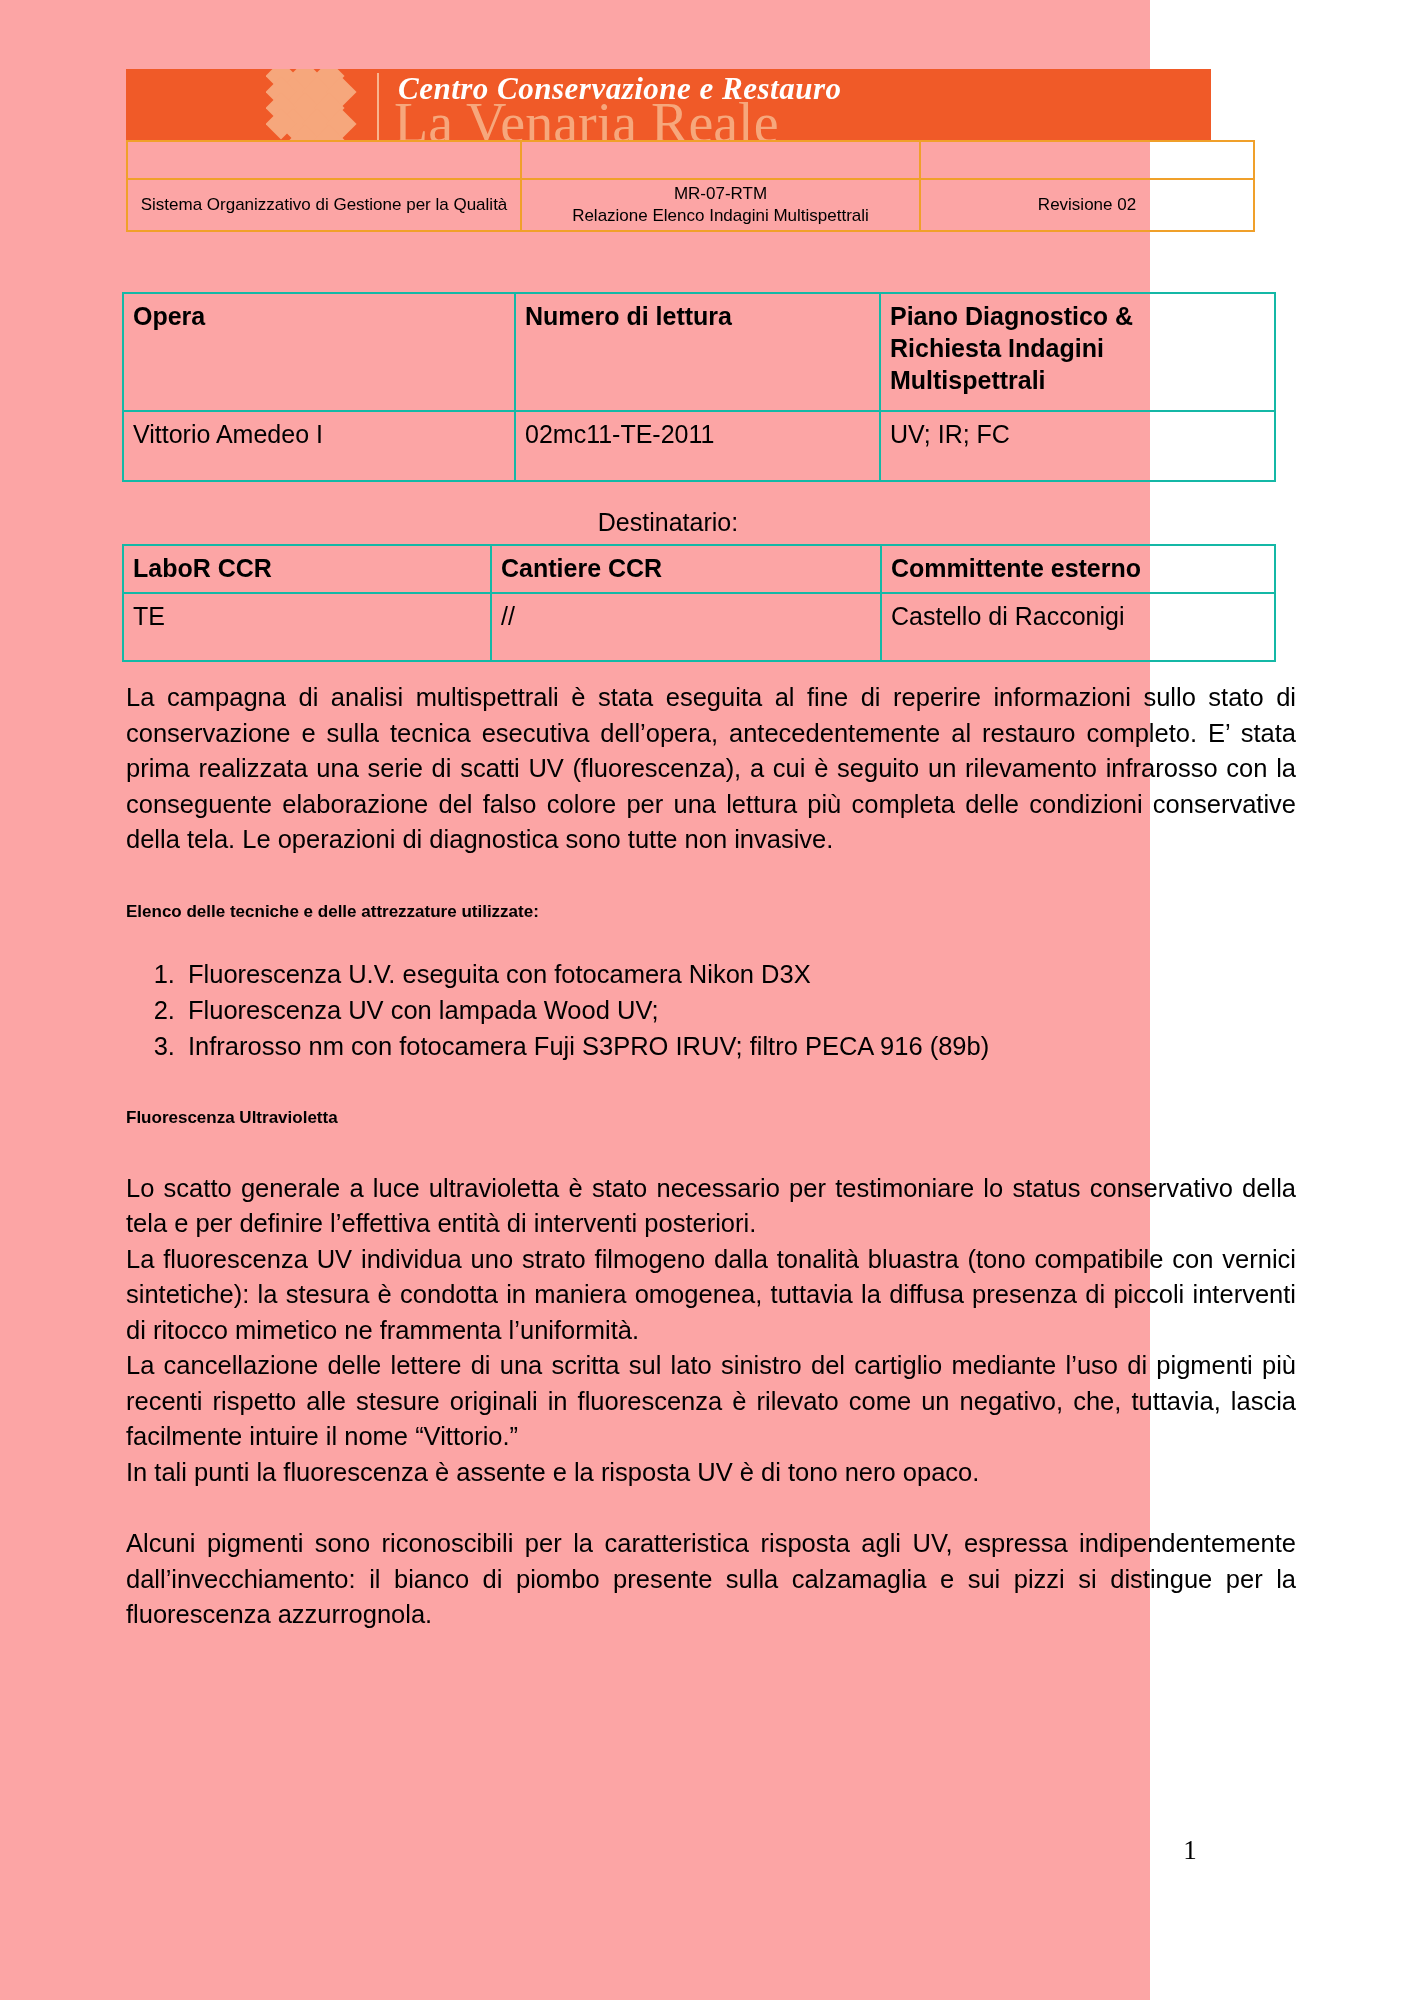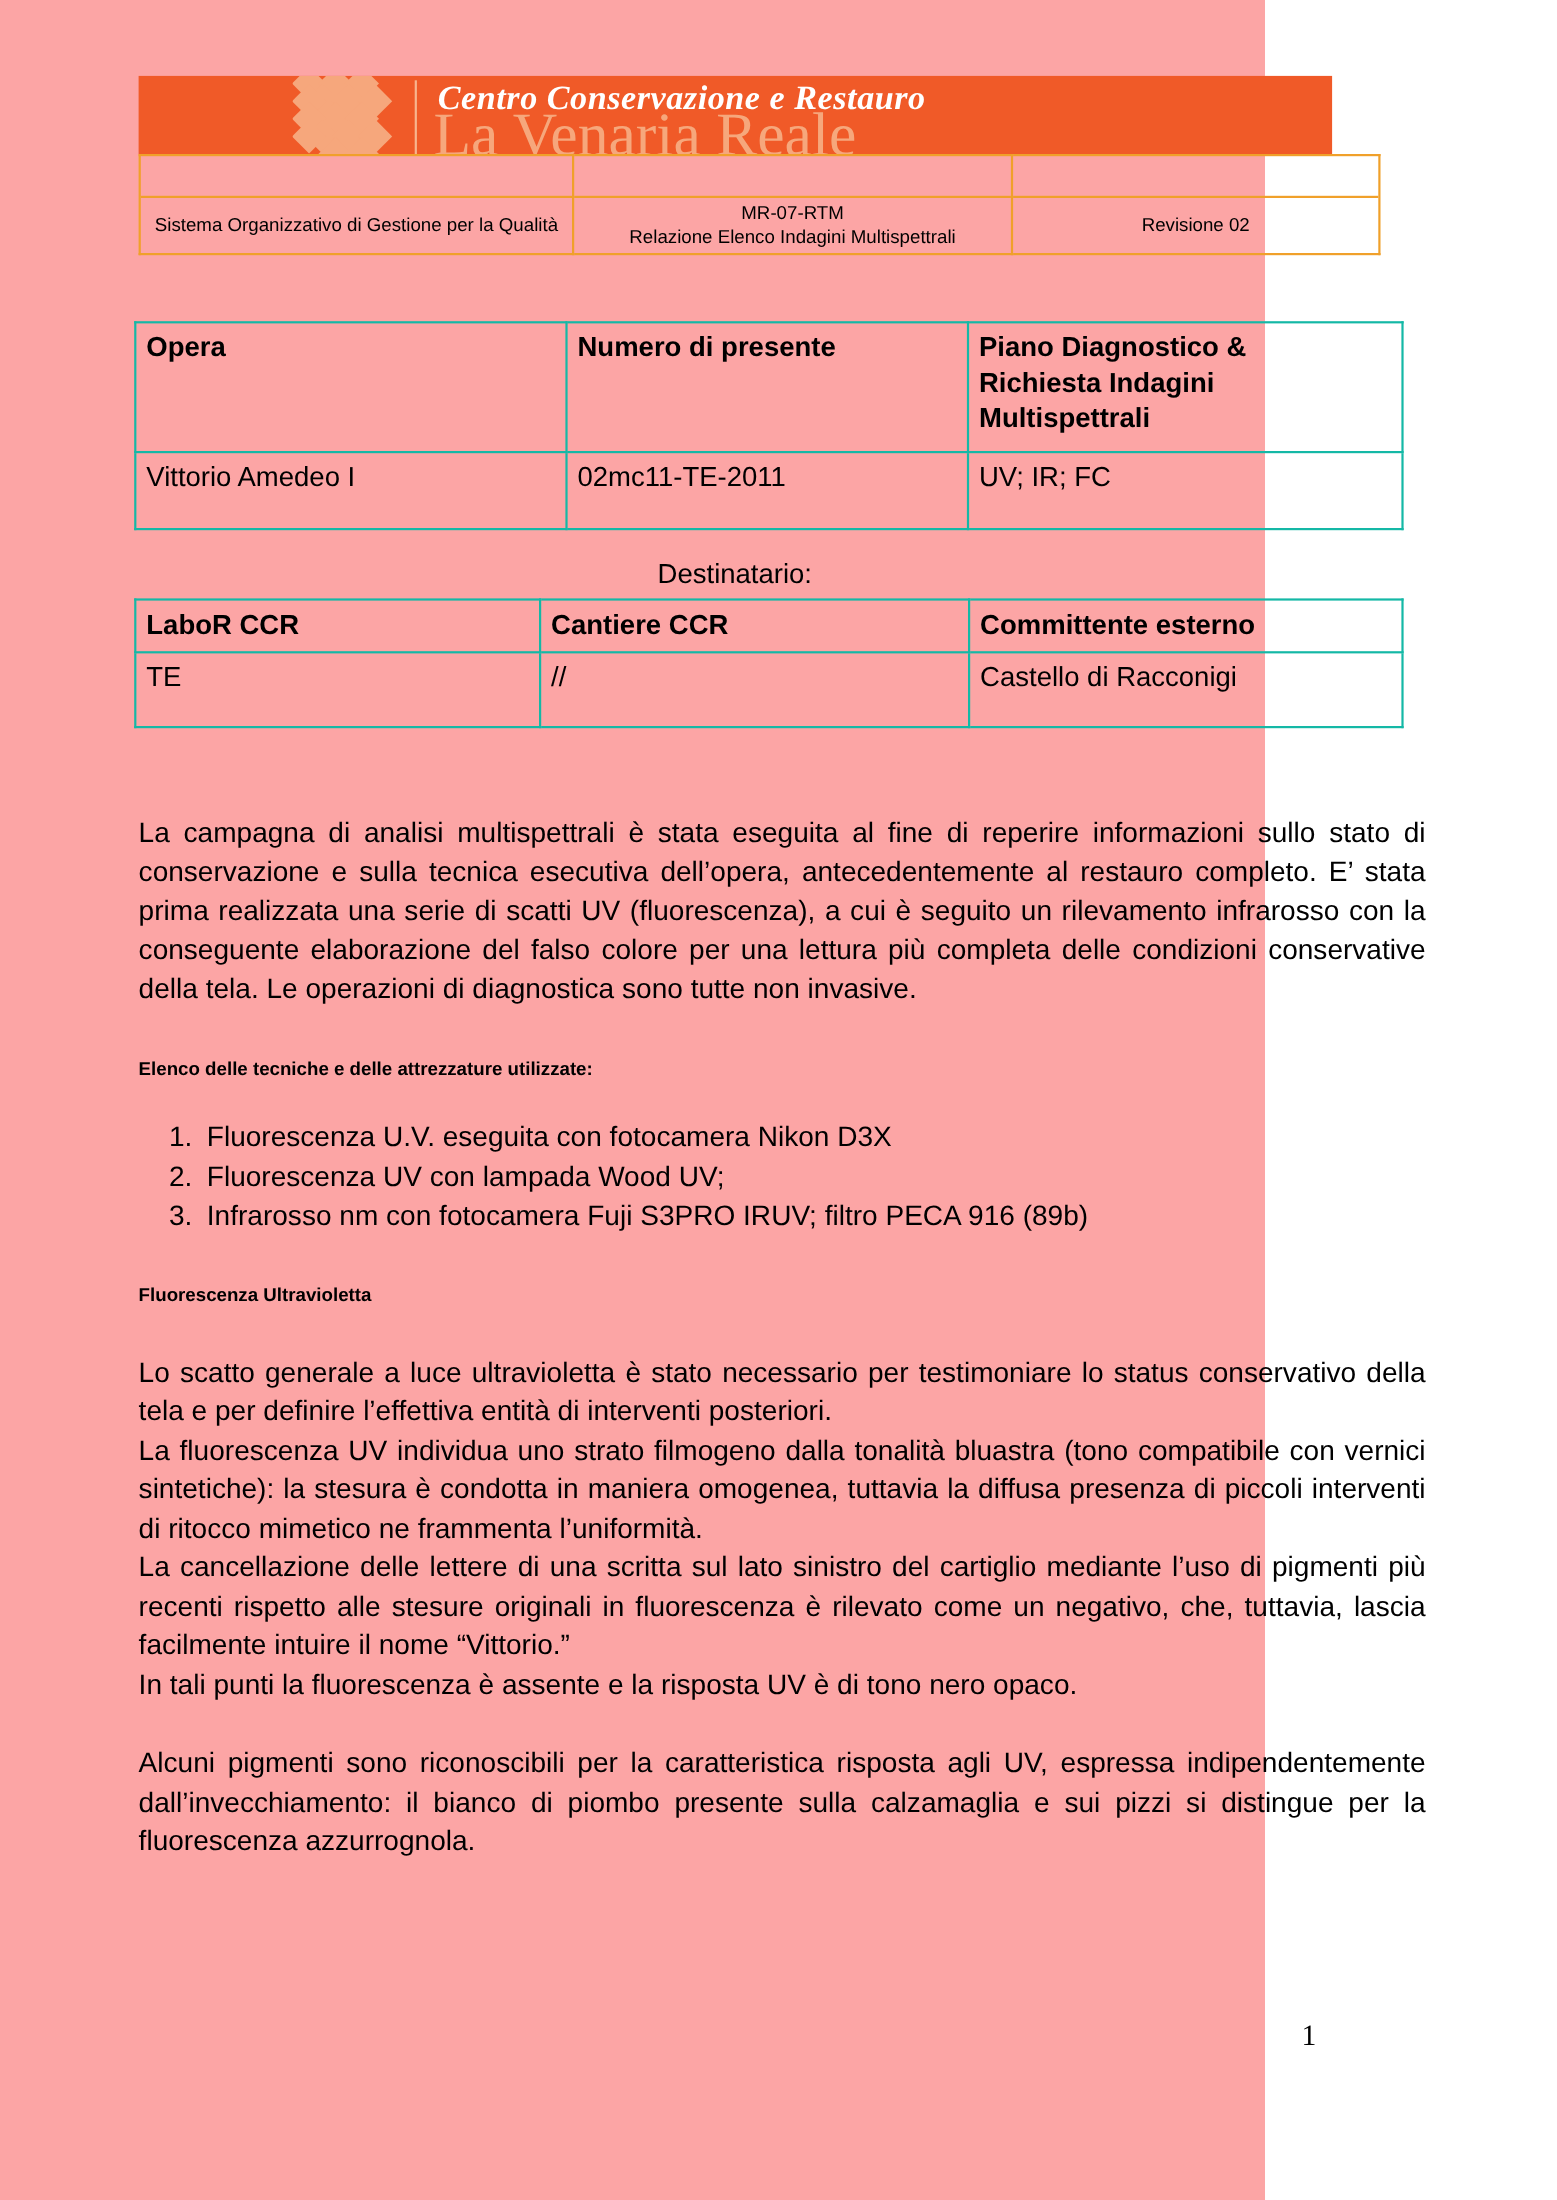--- a/index.html
+++ b/index.html
@@ -135,21 +135,21 @@
   #dest-table .c1 { width: 348px; }
   #dest-table .c2 { width: 370px; border-radius: 16px; }
   #dest-table .c3 { width: 374px; }
   #dest-table tr.head td { height: 34px; }
   #dest-table tr.body td { height: 54px; }
 
   
   .body-area {
     position: absolute;
     left: 126px;
-    top: 740px;
+    top: 680px;
     width: 1170px;
   }
   p.para {
     margin: 0;
     font-size: 25.5px;
     line-height: 35.5px;
     text-align: justify;
     text-justify: inter-word;
   }
   p.para.nojust { text-align: left; }
@@ -229,21 +229,21 @@
       </td>
       <td class="q-c3">Revisione 02</td>
     </tr>
   </tbody>
     </table>
 
   <table class="dtable" id="opera-table">
     <tbody>
         <tr class="head">
       <td class="hd c1">Opera</td>
-      <td class="hd c2">Numero di presente</td>
+      <td class="hd c2">Numero di lettura</td>
       <td class="hd c3">
         <span>Piano Diagnostico &amp;</span><br>
         <span>Richiesta Indagini</span><br>
         <span>Multispettrali</span>
       </td>
     </tr>
     <tr class="body">
       <td class="c1">Vittorio Amedeo I</td>
       <td class="c2">02mc11-TE-2011</td>
       <td class="c3">UV; IR; FC</td>

